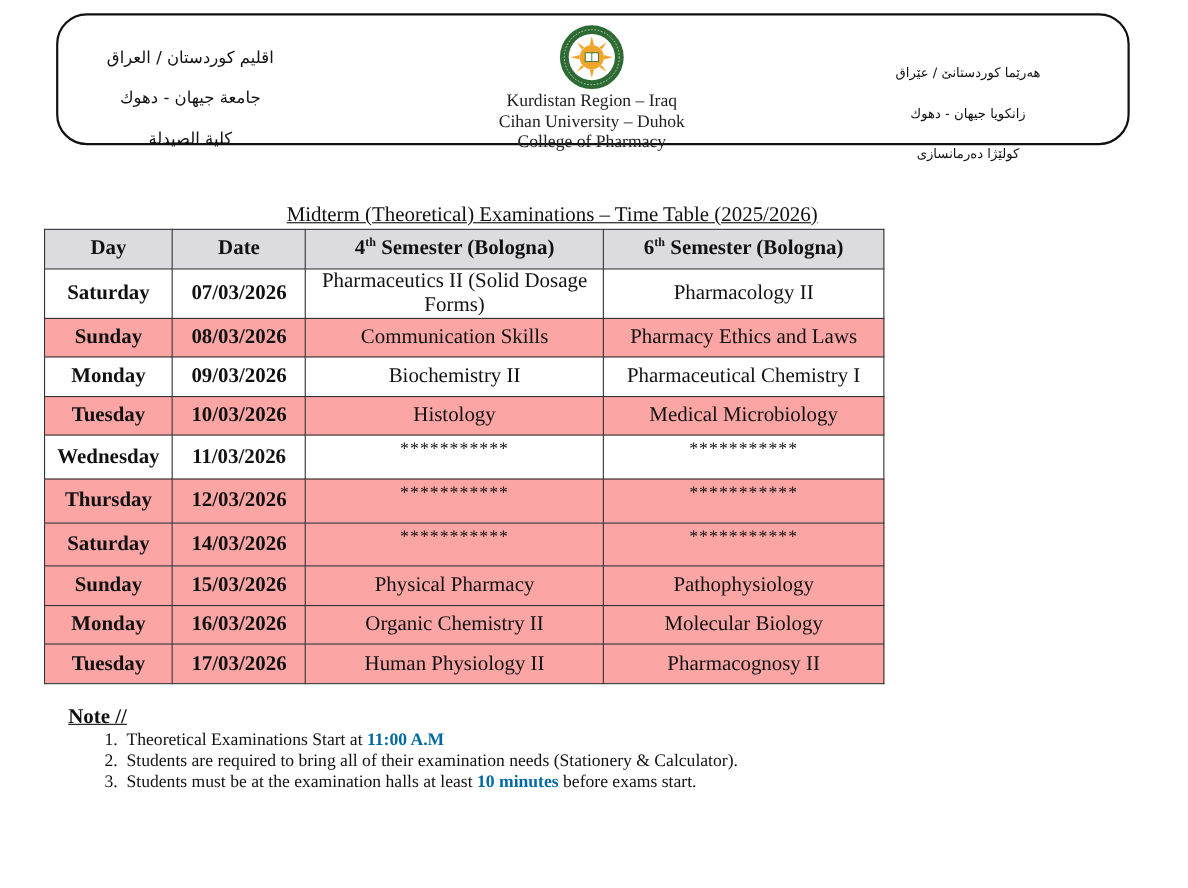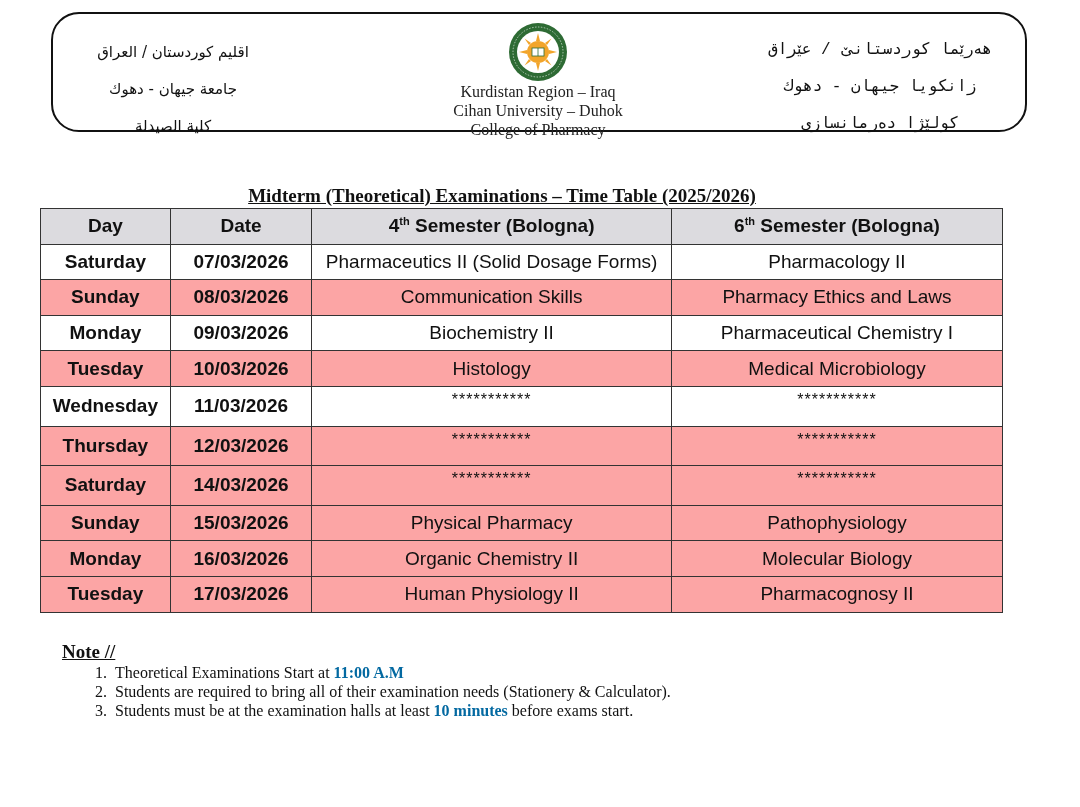--- a/index.html
+++ b/index.html
@@ -3,32 +3,32 @@
 <meta charset="utf-8">
 <style>
   html, body { margin:0; padding:0; background:#ffffff; }
   body { width:1080px; height:807px; position:relative; overflow:hidden; font-family:"Liberation Serif", serif; color:#111; }
   .header-box {
     position:absolute; left:51px; top:12px; width:976px; height:120px;
     border:2.5px solid #111; border-radius:28px; box-sizing:border-box; background:#fff;
   }
   .hdr-col { position:absolute; text-align:center; font-family:"DejaVu Sans", sans-serif; font-size:15px; color:#111; }
   .hdr-left { left:30px; top:24px; width:180px; }
-  .hdr-right { right:30px; top:22px; width:230px; font-size:16px;font-family:Liberation Mono, monospace; }
+  .hdr-right { right:30px; top:38px; width:230px; font-size:12px; }
   .hdr-col div { height:37px; line-height:28px; direction:rtl; }
   .hdr-center { position:absolute; left:360px; top:8px; width:250px; text-align:center; }
   .logo { width:60px; height:60px; margin:0 auto; }
   .hdr-center .en { font-family:"Liberation Serif", serif; font-size:16px; line-height:19px; color:#222; }
   .title {
     position:absolute; left:0; width:1004px; top:185px; text-align:center;
-    font-weight:bold; font-size:19px; text-decoration:underline; font-family:"Liberation Serif", serif;
+    font-weight:normal; font-size:19px; text-decoration:underline; font-family:"Liberation Serif", serif;
   }
   table.tt {
-    position:absolute; left:40px; top:208px; width:963px; border-collapse:collapse;
-    font-family:Liberation Sans, sans-serif;
+    position:absolute; left:40px; top:208px; width:764px; border-collapse:collapse;
+    font-family:Liberation Serif, serif;
   }
   table.tt th, table.tt td { border:1px solid #333; text-align:center; height:34.6px; padding:0; font-size:19px; }
   table.tt th { font-weight:bold; background:#dcdbdf; }
   table.tt td.day, table.tt td.date { font-weight:bold; }
   table.tt td.stars { vertical-align:top; padding-top:4px; font-size:16px; letter-spacing:1px; }
   table.tt tr.gray td { background:#fca5a5; }
   table.tt tr.white td { background:#fff; }
   .col-day { width:129px; } .col-date { width:141px;margin-top:36px; } .col-s4 { width:361px; } .col-s6 { width:332px; }
   sup { font-size:11px; }
   .note { position:absolute; left:62px; top:641px; font-family:"Liberation Serif", serif; }

